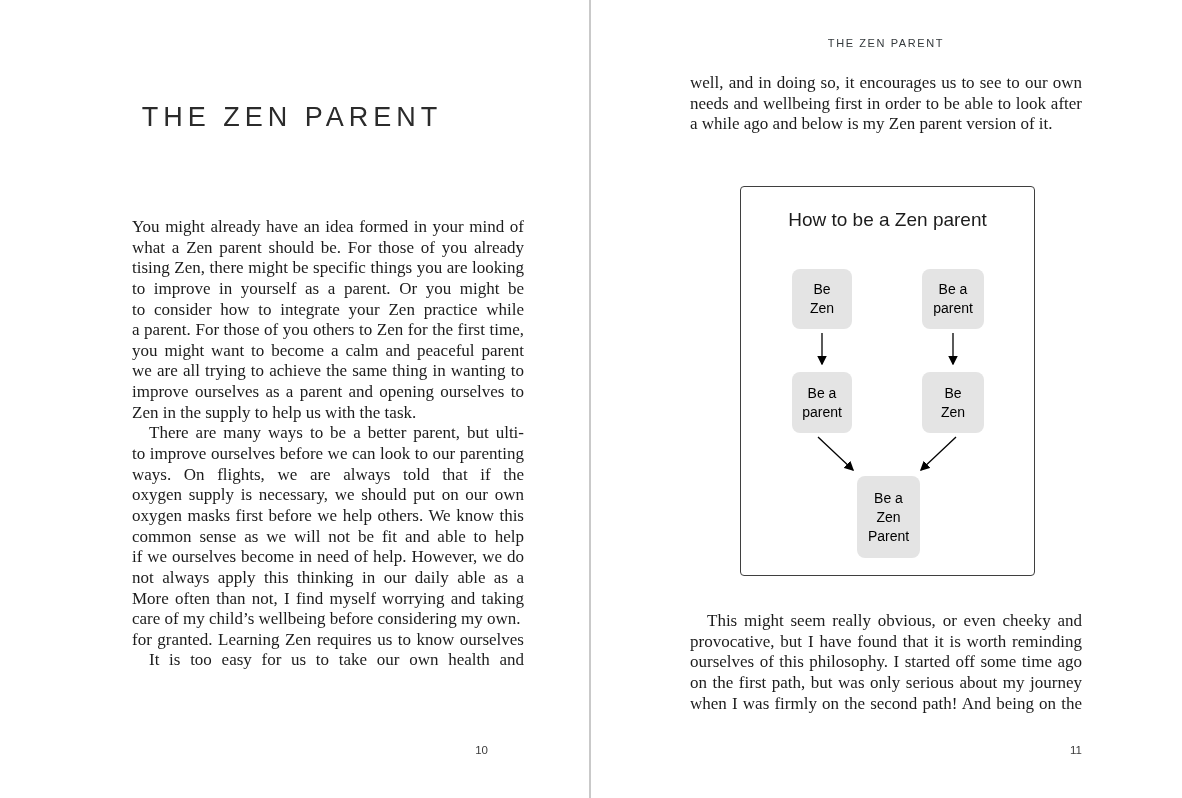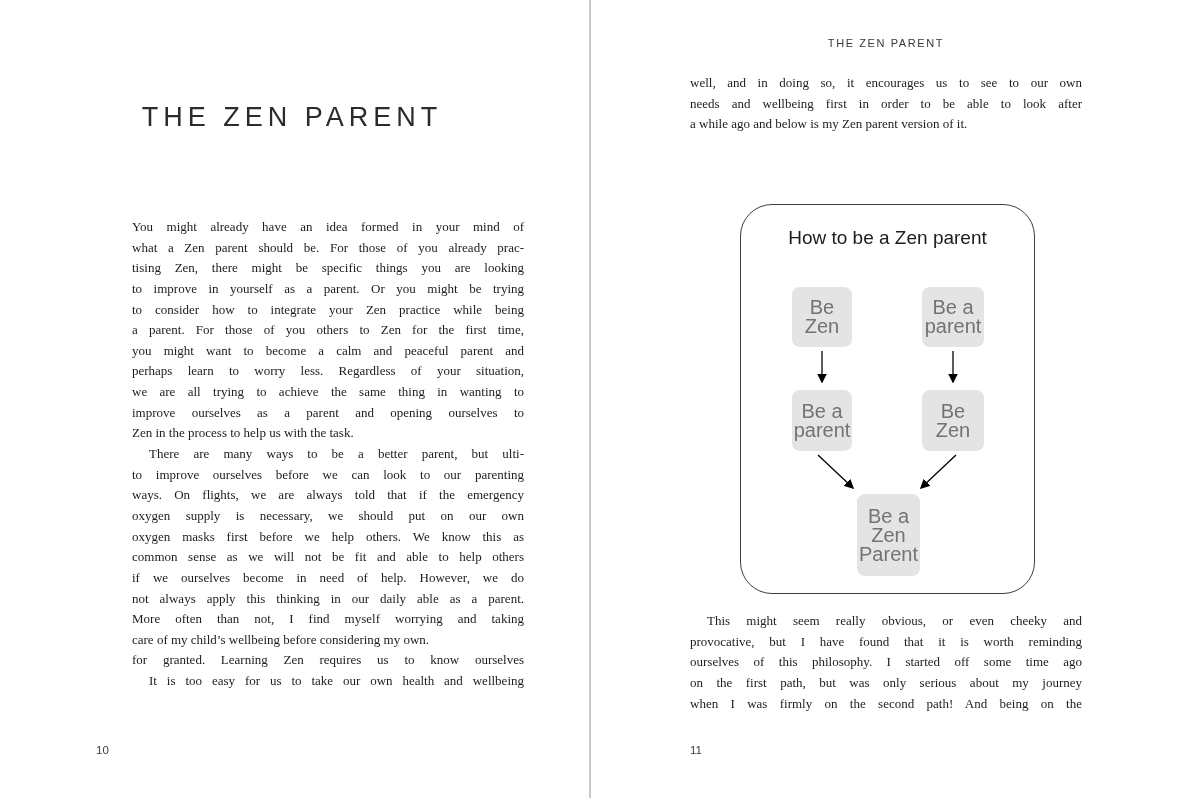--- a/index.html
+++ b/index.html
@@ -45,42 +45,42 @@
     font-weight: 300;
     font-size: 27px;
     letter-spacing: 5px;
     color: #2b2b2b;
     white-space: nowrap;
   }
 
   .textcol {
     position: absolute;
     width: 392px;
-    font-size: 13px;
+    font-size: 17px;
     line-height: 20.65px;
     color: #1c1c1c;
   }
   .lines-left   { left: 96px; top: 213px; margin-left: 36px; }
   .lines-rtop   { left: 99px; top: 69px; }
   .lines-rbot   { left: 99px; top: 607px; }
 
   .bline {
     text-align: justify;
     text-align-last: justify;
     height: 20.65px;
     overflow: hidden;
     white-space: nowrap0; 
   }
   .bline.lastline { text-align: left; text-align-last: left; }
   .bline.indent   { text-indent: 17px; }
 
   .page-num {
     position: absolute;
     width: 392px;
-    text-align: left;
+    text-align: right;
     top: 740px;
     font-family: "Liberation Sans", sans-serif;
     font-size: 11.5px;
     color: #3c3c3c;
   }
   .page-num.pn-left  { left: 96px; }
   .page-num.pn-right { left: 99px; }
 
   
   .running-header {
@@ -96,24 +96,23 @@
   }
 
   
   .flowchart {
     position: absolute;
     left: 149px;
     top: 182px;
     width: 295px;
     height: 390px;
     border: 1px solid #3f3f3f;
-    border-radius: 32px;
+    border-radius: 4px;
     box-sizing: border-box;
     background: #ffffff;
-    margin-top: 18px;
   }
   .flow-title {
     position: absolute;
     left: 0;
     top: 22px;
     width: 100%;
     text-align: center;
     font-family: "Liberation Sans", sans-serif;
     font-weight: 300;
     font-size: 19px;
@@ -121,23 +120,23 @@
   }
   .flow-node {
     position: absolute;
     background: #e4e4e4;
     border-radius: 8px;
     display: flex;
     align-items: center;
     justify-content: center;
     text-align: center;
     font-family: "Liberation Sans", sans-serif;
-    font-size: 20px;
+    font-size: 14px;
     line-height: 19px;
-    color: #737373;
+    color: #000000;
     white-space: pre-line;
   }
   .fn-top-left  { left: 51px;  top: 82px;  width: 60px; height: 60px; }
   .fn-top-right { left: 181px; top: 82px;  width: 62px; height: 60px; }
   .fn-mid-left  { left: 51px;  top: 185px; width: 60px; height: 61px; }
   .fn-mid-right { left: 181px; top: 185px; width: 62px; height: 61px; }
   .fn-bottom    { left: 116px; top: 289px; width: 63px; height: 82px; }
 
   .flow-arrows {
     position: absolute;
@@ -156,24 +155,23 @@
     <div class="chapter-title">THE ZEN PARENT</div>
 
     <div class="textcol lines-left">
         <div class="bline">You might already have an idea formed in your mind of</div>
         <div class="bline">what a Zen parent should be. For those of you already prac-</div>
         <div class="bline">tising Zen, there might be specific things you are looking</div>
         <div class="bline">to improve in yourself as a parent. Or you might be trying</div>
         <div class="bline">to consider how to integrate your Zen practice while being</div>
         <div class="bline">a parent. For those of you others to Zen for the first time,</div>
         <div class="bline">you might want to become a calm and peaceful parent and</div>
-        <div class="bline">perhaps learn to worry less. Regardless of your situation,</div>
         <div class="bline">we are all trying to achieve the same thing in wanting to</div>
         <div class="bline">improve ourselves as a parent and opening ourselves to</div>
-        <div class="bline lastline">Zen in the process to help us with the task.</div>
+        <div class="bline lastline">Zen in the supply to help us with the task.</div>
         <div class="bline indent">There are many ways to be a better parent, but ulti-</div>
         <div class="bline">to improve ourselves before we can look to our parenting</div>
         <div class="bline">ways. On flights, we are always told that if the emergency</div>
         <div class="bline">oxygen supply is necessary, we should put on our own</div>
         <div class="bline">oxygen masks first before we help others. We know this as</div>
         <div class="bline">common sense as we will not be fit and able to help others</div>
         <div class="bline">if we ourselves become in need of help. However, we do</div>
         <div class="bline">not always apply this thinking in our daily able as a parent.</div>
         <div class="bline">More often than not, I find myself worrying and taking</div>
         <div class="bline lastline">care of my child’s wellbeing before considering my own.</div>

